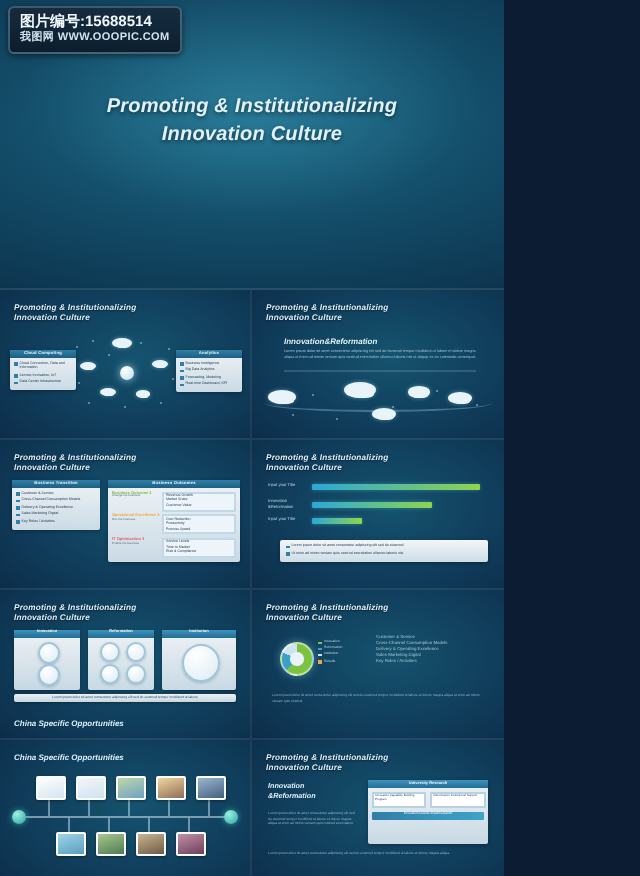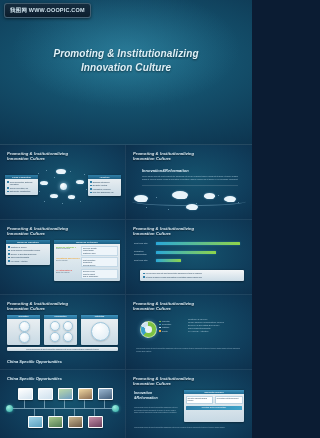--- a/index.html
+++ b/index.html
@@ -157,20 +157,21 @@
   .box-head{background:linear-gradient(180deg,#3f93bd,#226d95);color:#eef7fb;font-size:2px;line-height:4px;text-align:center;font-weight:bold;}
   .subbox{background:#ffffff;border:.5px solid #b9d2e1;border-radius:.5px;font-size:1.5px;line-height:2.2px;color:#2b4a61;padding:1px;}
   .blue-bar{background:linear-gradient(90deg,#2f7fa8,#3fa3c9);color:#fff;font-size:1.6px;line-height:3.4px;text-align:center;border-radius:.5px;}
 </style>
 </head>
 <body>
 
 <div class="page">
 
   <div class="wm">
+    <div class="wm-l1">图片编号:15688514</div>
     <div class="wm-l2">我图网 WWW.OOOPIC.COM</div>
   </div>
 
   <div class="hero">
     <div class="hero-glow"></div>
     <div class="hero-title">
       <div>Promoting &amp; Institutionalizing</div>
       <div>Innovation Culture</div>
     </div>
     <div class="hero-sep"></div>

